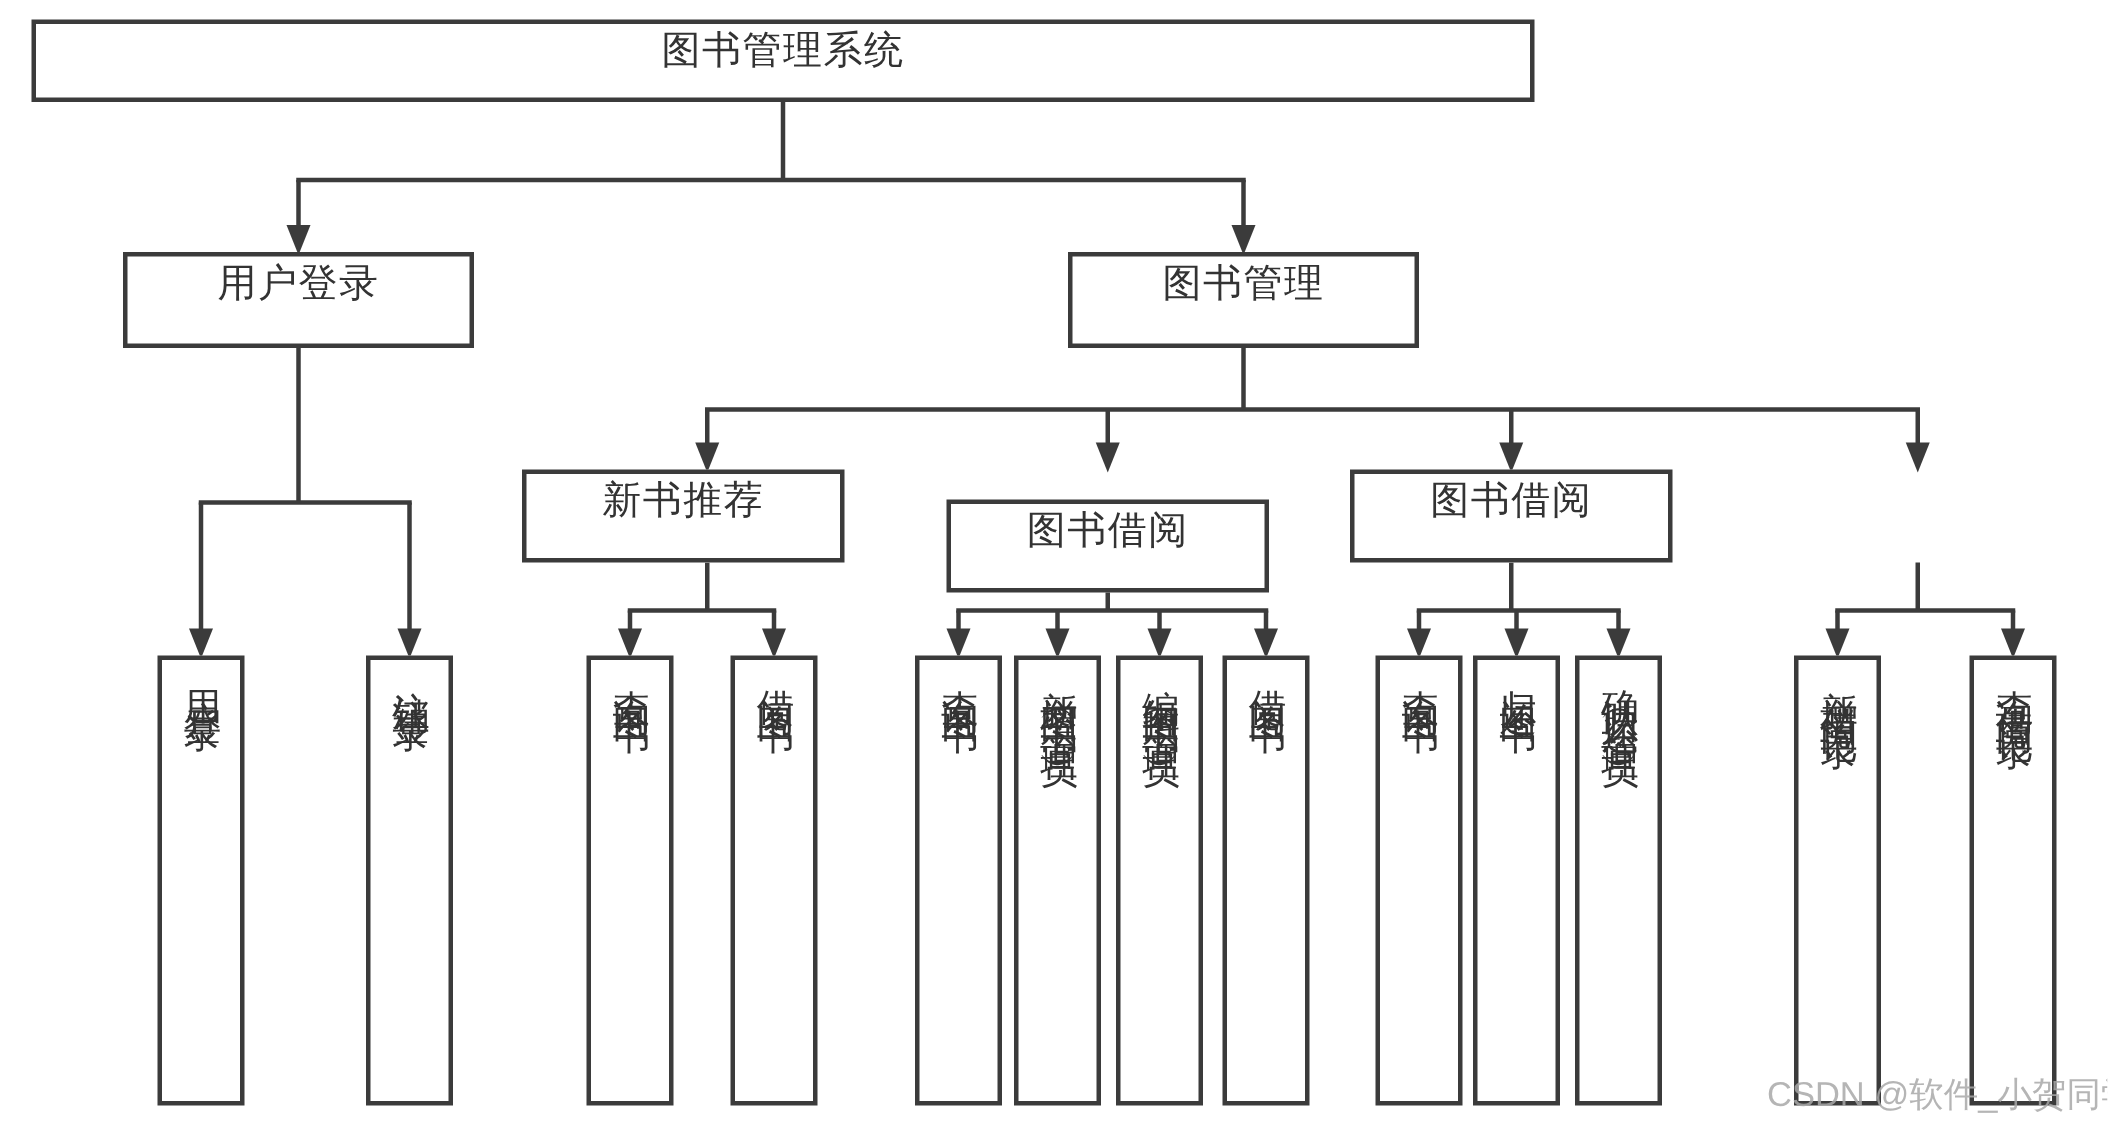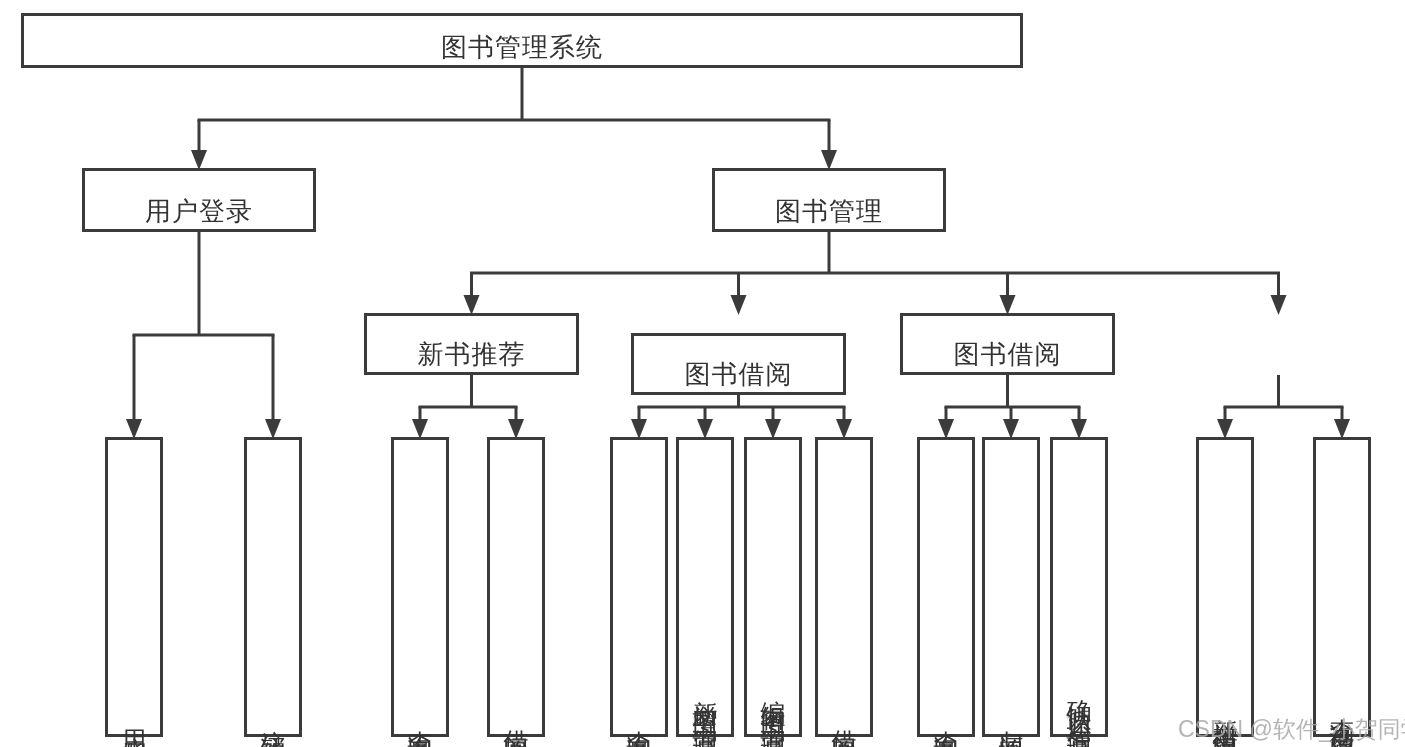--- a/index.html
+++ b/index.html
@@ -21,21 +21,21 @@
     width: 1405px;
     height: 747px;
     pointer-events: none;
   }
   .node {
     position: absolute;
     box-sizing: border-box;
     border: 3px solid #3b3b3b;
     background: #ffffff;
     display: flex;
-    align-items: flex-end;
+    align-items: flex-start;
     justify-content: center;
     color: #333333;
   }
   .h-label {
     font-size: 26px;
     letter-spacing: 1px;
     white-space: nowrap;
   }
   .leaf {
     width: 58px;
@@ -50,21 +50,21 @@
     line-height: 1;
     max-height: 292px;
   }
   
   #node-root   { left: 21px;  top: 13px;  width: 1002px; height: 55px; }
   
   #node-user-login      { left: 82px;  top: 168px; width: 234px; height: 64px; }
   #node-book-management { left: 712px; top: 168px; width: 234px; height: 64px; }
   
   .lvl3 { top: 313px; width: 215px; height: 62px; }
-  #node-new-book-recommend { left: 364px;  }
+  #node-new-book-recommend { left: 348px;  }
   #node-book-borrow        { left: 631px; margin-top: 20px;  }
   #node-current-borrow     { left: 900px;  }
   #node-borrow-records     { left: 1171px; }
   
   #leaf-user-login { left: 105px; }
   #leaf-logout     { left: 244px; }
   
   #leaf-nb-query  { left: 391px; }
   #leaf-nb-borrow { left: 487px; }
   

